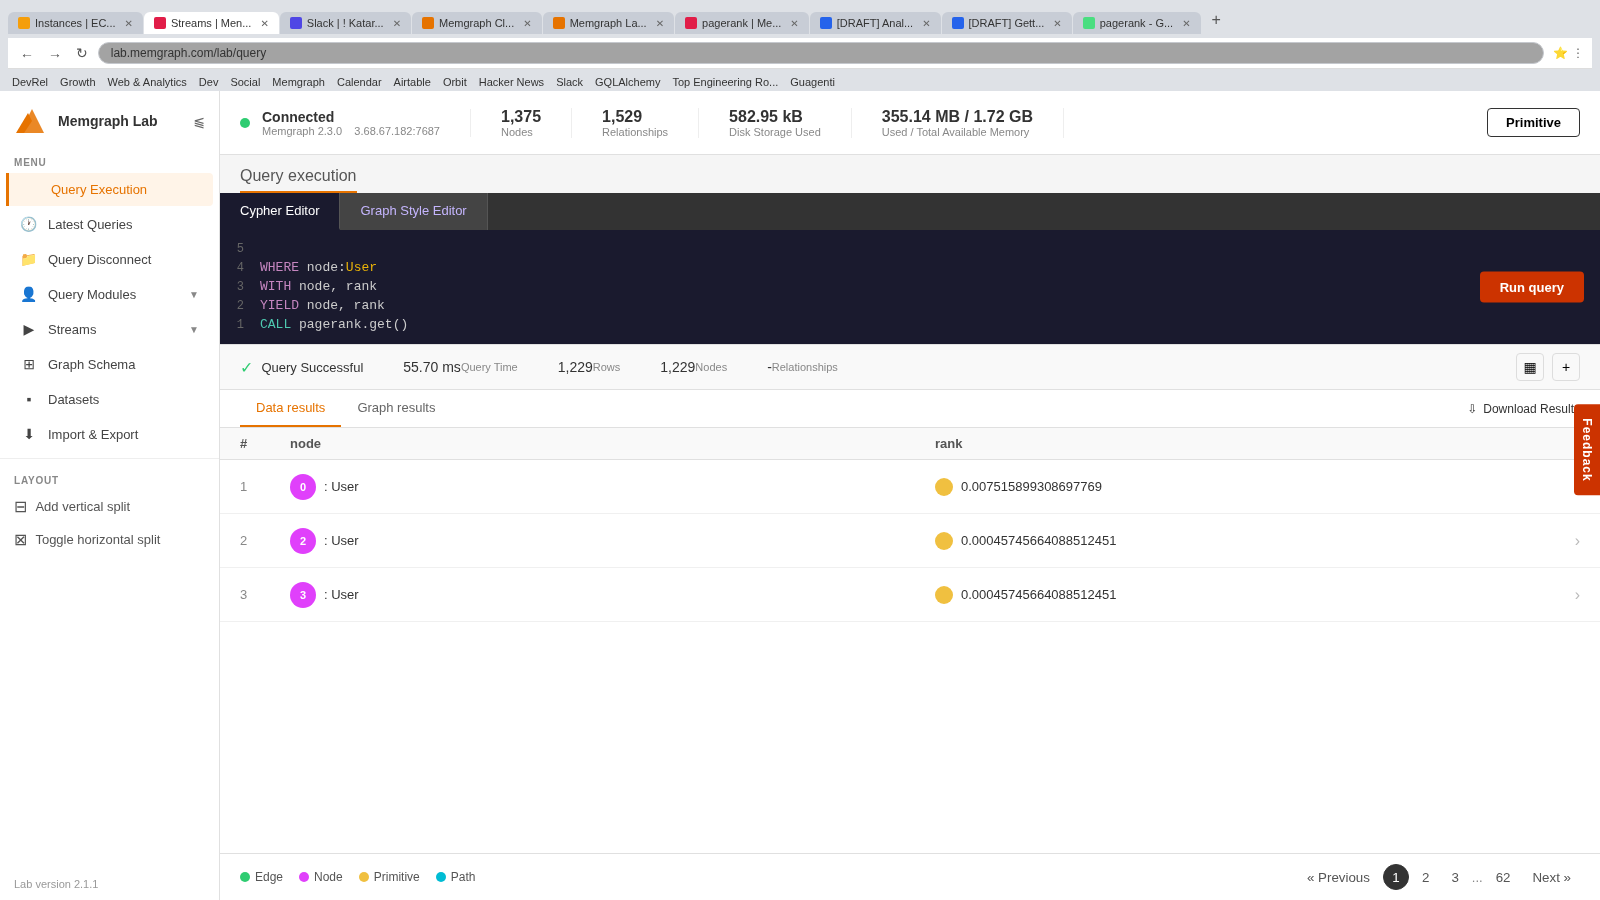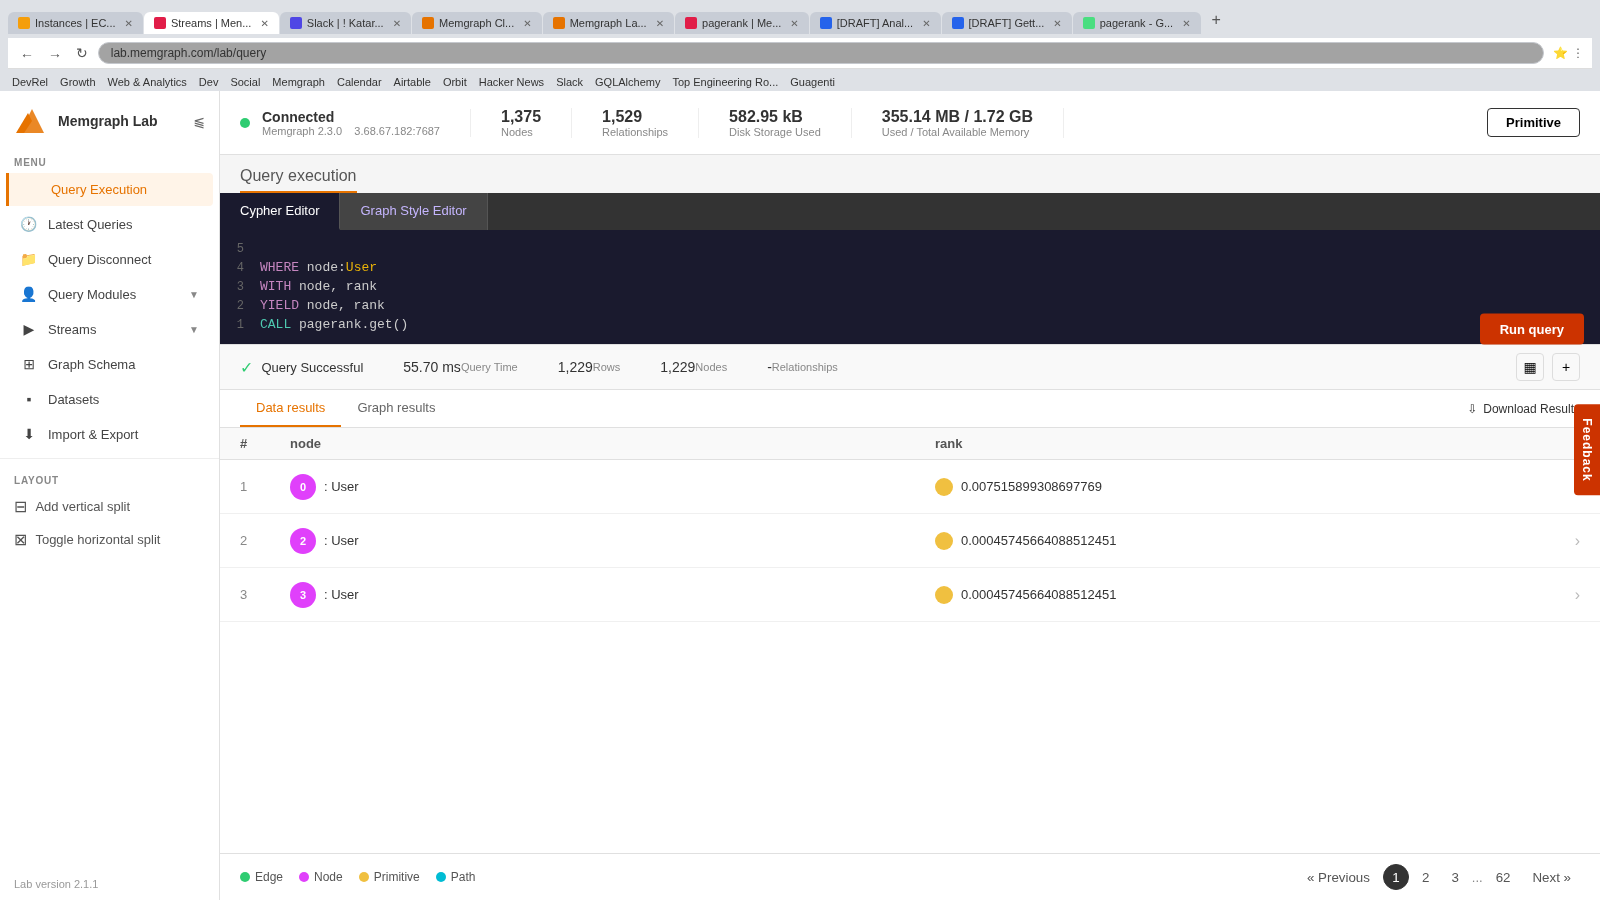--- a/index.html
+++ b/index.html
@@ -68,21 +68,21 @@
     .code-editor { background: #1a1a2e; padding: 10px 0; font-family: 'Courier New', monospace; font-size: 13px; color: #ccc; position: relative; }
     .code-line { display: flex; align-items: baseline; padding: 2px 0; }
     .line-num { color: #666; width: 40px; text-align: right; padding-right: 16px; font-size: 12px; user-select: none; flex-shrink: 0; }
     .line-content { flex: 1; }
     .kw-call { color: #4ec9b0; }
     .kw-yield { color: #c586c0; }
     .kw-with { color: #c586c0; }
     .kw-where { color: #c586c0; }
     .kw-return { color: #c586c0; }
     .kw-label { color: #eab308; }
-    .run-query-btn { position: absolute; right: 16px; top: 50%; transform: translateY(-50%); background: #cc3300; color: #fff; border: none; border-radius: 4px; padding: 8px 20px; font-weight: 600; cursor: pointer; font-size: 13px; margin-top: 42px; }
+    .run-query-btn { position: absolute; right: 16px; top: 50%; transform: translateY(-50%); background: #cc3300; color: #fff; border: none; border-radius: 4px; padding: 8px 20px; font-weight: 600; cursor: pointer; font-size: 13px; }
 
     
     .result-bar { background: #f9f9f9; border-top: 1px solid #e0e0e0; border-bottom: 1px solid #e0e0e0; display: flex; align-items: center; padding: 8px 20px; gap: 40px; }
     .result-status { display: flex; align-items: center; gap: 8px; font-size: 13px; }
     .success-icon { color: #2ecc71; font-size: 16px; }
     .result-metric { display: flex; align-items: center; }
     .metric-val { font-size: 14px; font-weight: 500; }
     .metric-label { font-size: 11px; color: #888; }
     .result-actions { margin-left: auto; display: flex; gap: 8px; }
     .icon-btn { background: none; border: 1px solid #ddd; border-radius: 4px; width: 28px; height: 28px; cursor: pointer; display: flex; align-items: center; justify-content: center; font-size: 14px; }

